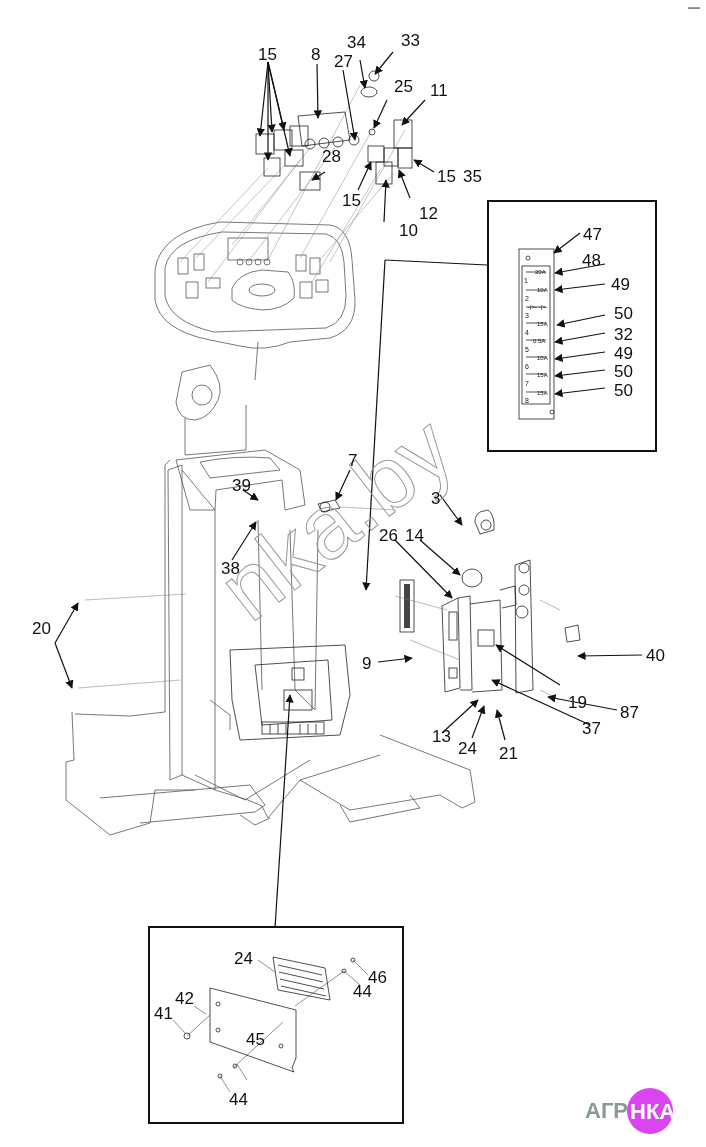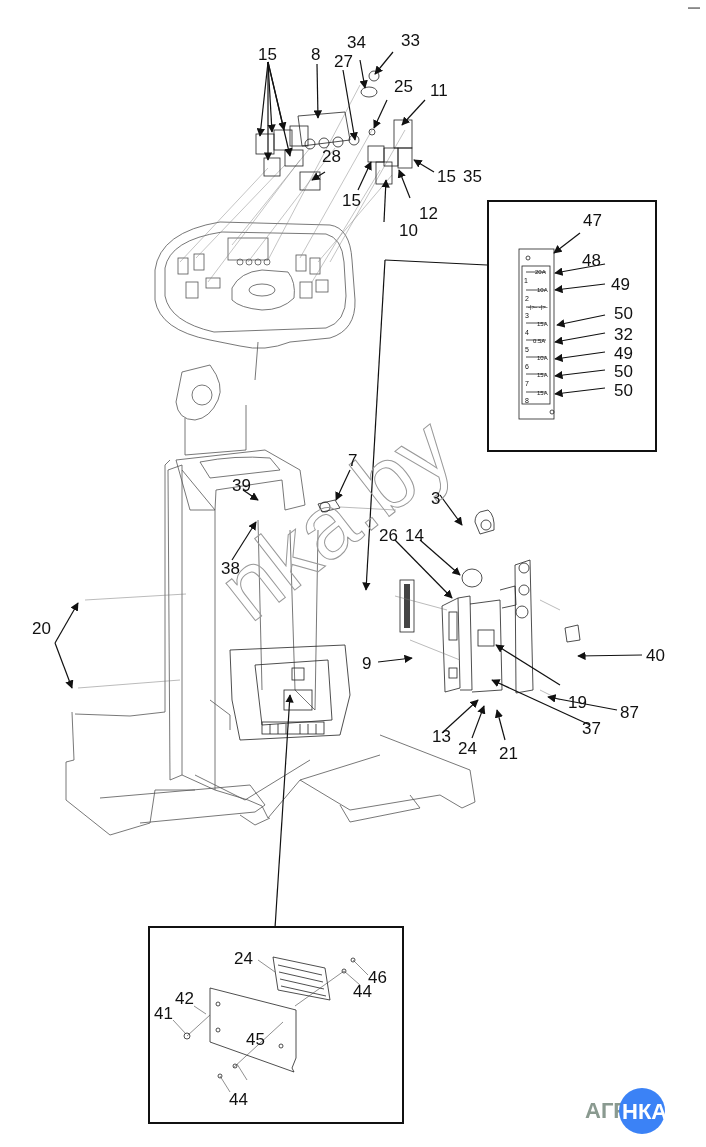--- a/index.html
+++ b/index.html
@@ -4,21 +4,21 @@
 <style>
   html, body { margin: 0; padding: 0; background: #ffffff; }
   body { width: 706px; height: 1147px; position: relative; overflow: hidden;
          font-family: "Liberation Sans", sans-serif; }
   #stage { position: absolute; left: 0; top: 0; width: 706px; height: 1147px; }
   .lbl { position: absolute; font-size: 17px; color: #111; line-height: 1; white-space: nowrap; }
   .fuse-txt { position: absolute; font-size: 6px; color: #111; font-family: "Liberation Sans", sans-serif; }
   .slot-num { position: absolute; font-size: 7px; color: #111; }
   #logo { position: absolute; left: 585px; top: 1088px; width: 110px; height: 44px; }
   #logo .txt { position: absolute; left: 0; top: 10px; font-size: 22px; font-weight: bold; color: #8a9a90; letter-spacing: 0px; }
-  #logo .circ { position: absolute; left: 34px; top: 0; width: 46px; height: 46px; border-radius: 50%; background: #3b82f6; }
+  #logo .circ { position: absolute; left: 42px; top: 0; width: 46px; height: 46px; border-radius: 50%; background: #d946ef; }
   #logo .circ span { position: absolute; left: 3px; top: 11px; font-size: 22px; font-weight: bold; color: #fff; }
   #corner-mark { position: absolute; left: 688px; top: 4px; font-size: 6px; color: #888; }
   #watermark { position: absolute; left: 200px; top: 560px; font-size: 90px; color: transparent;
                -webkit-text-stroke: 1px #999; transform: rotate(-38deg); transform-origin: left top; white-space: nowrap; }
 </style>
 </head>
 <body>
 
 <div id="stage">
   <svg id="drawing" width="706" height="1147" viewBox="0 0 706 1147" xmlns="http://www.w3.org/2000/svg" style="position:absolute;left:0;top:0">
@@ -276,21 +276,21 @@
   <span class="lbl" style="left:32px;top:620px">20</span>
   <span class="lbl" style="left:362px;top:655px">9</span>
   <span class="lbl" style="left:646px;top:647px">40</span>
   <span class="lbl" style="left:568px;top:694px">19</span>
   <span class="lbl" style="left:620px;top:704px">87</span>
   <span class="lbl" style="left:582px;top:720px">37</span>
   <span class="lbl" style="left:432px;top:728px">13</span>
   <span class="lbl" style="left:458px;top:740px">24</span>
   <span class="lbl" style="left:499px;top:745px">21</span>
 
-  <span class="lbl" style="left:583px;top:212px">47</span>
+  <span class="lbl" style="left:583px;top:226px">47</span>
   <span class="lbl" style="left:582px;top:252px">48</span>
   <span class="lbl" style="left:611px;top:276px">49</span>
   <span class="lbl" style="left:614px;top:305px">50</span>
   <span class="lbl" style="left:614px;top:326px">32</span>
   <span class="lbl" style="left:614px;top:345px">49</span>
   <span class="lbl" style="left:614px;top:363px">50</span>
   <span class="lbl" style="left:614px;top:382px">50</span>
 
   <span class="fuse-txt" style="left:535px;top:269px">20A</span>
   <span class="fuse-txt" style="left:537px;top:287px">10A</span>

